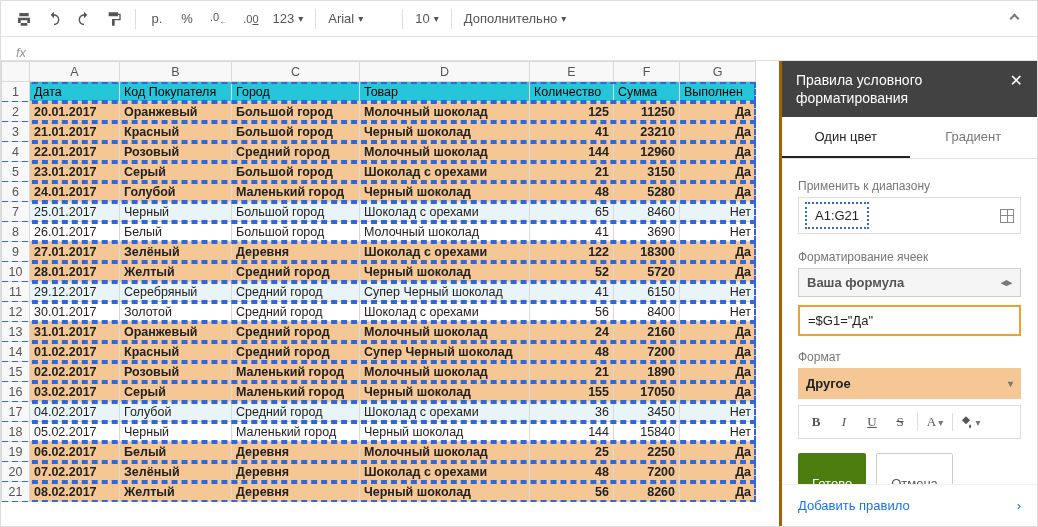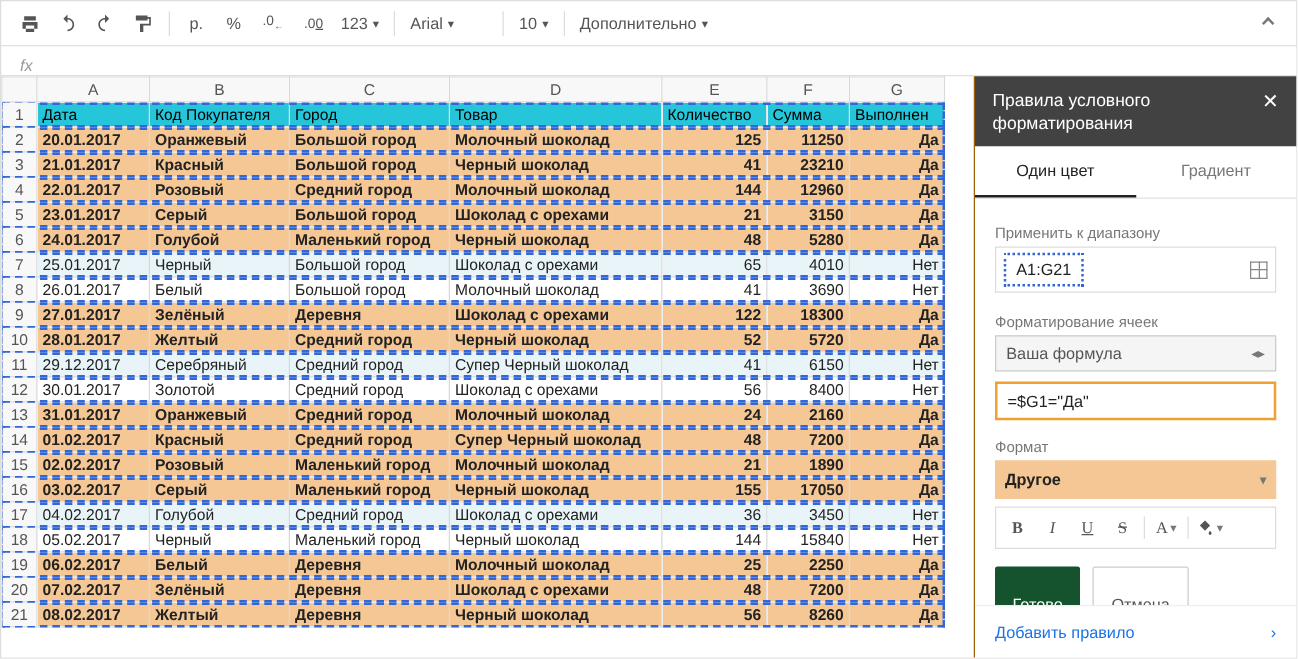--- a/index.html
+++ b/index.html
@@ -19,50 +19,50 @@
   table.sheet { border-collapse:collapse; table-layout:fixed; }
   table.sheet th, table.sheet td { border:1px solid #d9d9d9; height:20px; font-size:12.5px; padding:0 4px; white-space:nowrap; overflow:hidden; }
   table.sheet th { background:#f8f8f8; font-weight:normal; color:#555; text-align:center; position:sticky; }
   table.sheet th.row-h { width:28px; }
   .hdr-row td { background:#26c6da; color:#000; }
   .hl td { background:#f5c795; font-weight:bold; }
   .alt td { background:#e8f4f8; }
   .num { text-align:right; }
   .sel { outline:2px dashed #3367d6; outline-offset:-2px; }
   
-  .panel { width:258px; border-left:1px solid #a16207; display:flex; flex-direction:column; background:#fff; }
+  .panel { width:258px; border-left:3px solid #a16207; display:flex; flex-direction:column; background:#fff; }
   .panel-head { background:#424242; color:#fff; padding:10px 14px; display:flex; align-items:flex-start; justify-content:space-between; }
   .panel-head .title { font-size:14px; line-height:1.3; }
   .close-x { cursor:pointer; font-size:16px; }
   .tabs { display:flex; border-bottom:1px solid #e0e0e0; }
   .tab { flex:1; text-align:center; padding:12px 0; font-size:13px; color:#777; cursor:pointer; }
   .tab.active { color:#222; font-weight:500; border-bottom:2px solid #222; }
   .panel-body { padding:12px 16px; overflow:auto; font-size:13px; color:#555; }
   .field-label { margin:8px 0 4px; color:#777; font-size:12px; }
   .range-box { display:inline-block; border:2px dotted #3367d6; padding:4px 8px; background:#fff; color:#222;}
   .range-row { display:flex; align-items:center; justify-content:space-between; border:1px solid #ddd; padding:4px 6px; margin-top:4px;}
   .grid-ic { width:14px; height:14px; display:inline-block; background:
     linear-gradient(#888,#888) 0 0/100% 1px no-repeat,
     linear-gradient(#888,#888) 0 50%/100% 1px no-repeat,
     linear-gradient(#888,#888) 0 100%/100% 1px no-repeat,
     linear-gradient(#888,#888) 0 0/1px 100% no-repeat,
     linear-gradient(#888,#888) 50% 0/1px 100% no-repeat,
     linear-gradient(#888,#888) 100% 0/1px 100% no-repeat; }
-  .select { border:1px solid #ccc; background:#f5f5f5; padding:6px 8px; display:flex; justify-content:space-between; align-items:center; margin-top:4px; cursor:pointer;}
+  .select { border:1px solid #ccc; background:#f5f5f5; padding:6px 8px; display:flex; justify-content:space-between; align-items:center; margin-top:4px; cursor:pointer;font-weight:bold;}
   .formula-box { border:2px solid #f0a030; padding:6px 8px; margin-top:8px; background:#fff; color:#222;}
   .format-preview { background:#f5c795; padding:8px; margin-top:4px; display:flex; justify-content:space-between; align-items:center; font-weight:bold; color:#222; cursor:pointer;}
   .fmt-toolbar { display:flex; gap:2px; margin-top:6px; border:1px solid #ddd; padding:4px; align-items:center;}
   .fmt-btn { width:26px; height:24px; display:flex; align-items:center; justify-content:center; cursor:pointer; color:#555; border-radius:2px; font-family:'Times New Roman',serif;}
   .fmt-btn.bold { font-weight:bold; }
   .fmt-btn.ital { font-style:italic; }
   .fmt-btn.under { text-decoration:underline; }
   .fmt-btn.strike { text-decoration:line-through; }
   .fmt-sep { width:1px; height:18px; background:#ddd; margin:0 2px;}
   .actions { margin-top:14px; display:flex; gap:10px; }
-  .btn-done { background:#14532d; color:#fff; border:none; padding:8px 14px; font-size:13px; cursor:pointer; border-radius:2px;}
+  .btn-done { background:#4d7c0f; color:#fff; border:none; padding:8px 14px; font-size:13px; cursor:pointer; border-radius:2px;}
   .btn-cancel { background:#fff; border:1px solid #ccc; padding:22px 14px; font-size:13px; cursor:pointer; border-radius:2px; color:#555;}
   .add-rule { color:#1a73e8; padding:13px 16px; border-top:1px solid #eee; display:flex; justify-content:space-between; align-items:center; cursor:pointer; font-size:13px;}
   .caret-down { font-size:10px; color:#777;}
   .chev { display:inline-block; width:7px; height:7px; border-top:2px solid #777; border-right:2px solid #777; transform:rotate(-45deg); }
 </style>
 </head>
 <body>
 
 <div class="app">
 
@@ -212,21 +212,21 @@
               <td class="num">5280</td>
               <td class="num">Да</td>
             </tr>
             <tr class="alt sel">
               <th class="row-h">7</th>
               <td class="">25.01.2017</td>
               <td class="">Черный</td>
               <td class="">Большой город</td>
               <td class="">Шоколад с орехами</td>
               <td class="num">65</td>
-              <td class="num">4010</td>
+              <td class="num">8460</td>
               <td class="num">Нет</td>
             </tr>
             <tr class=" sel">
               <th class="row-h">8</th>
               <td class="">26.01.2017</td>
               <td class="">Белый</td>
               <td class="">Большой город</td>
               <td class="">Молочный шоколад</td>
               <td class="num">41</td>
               <td class="num">3690</td>

